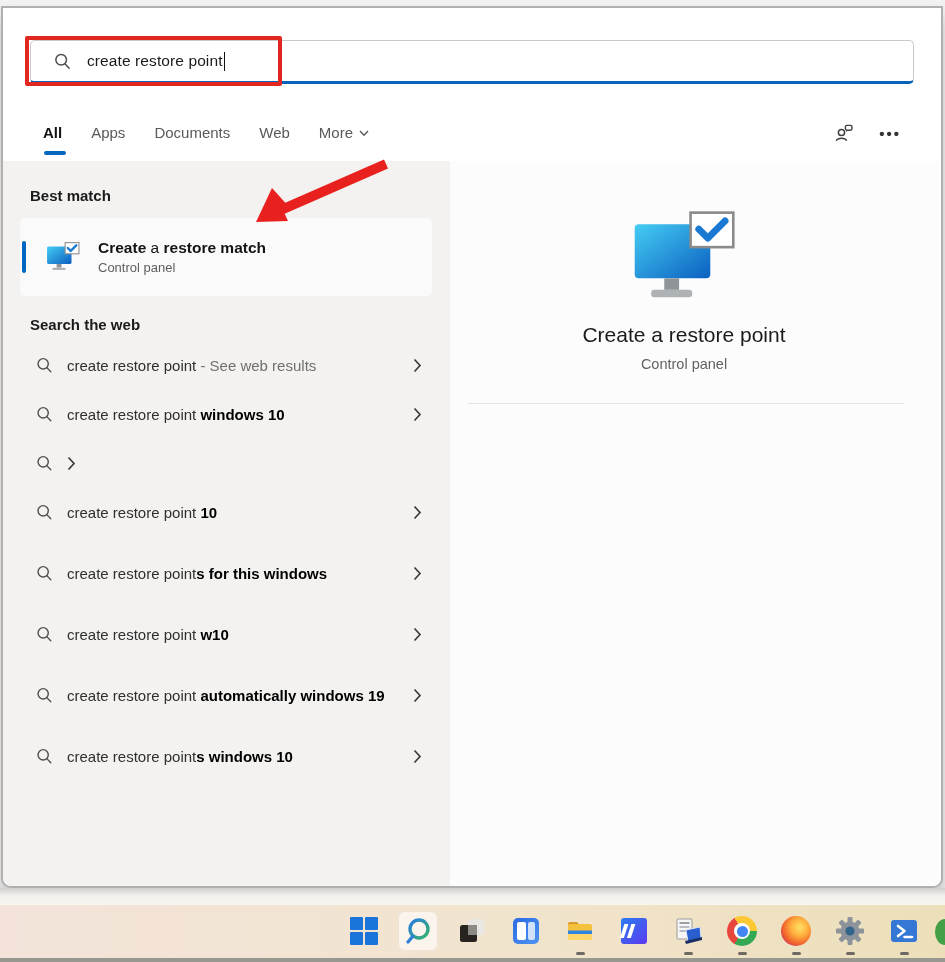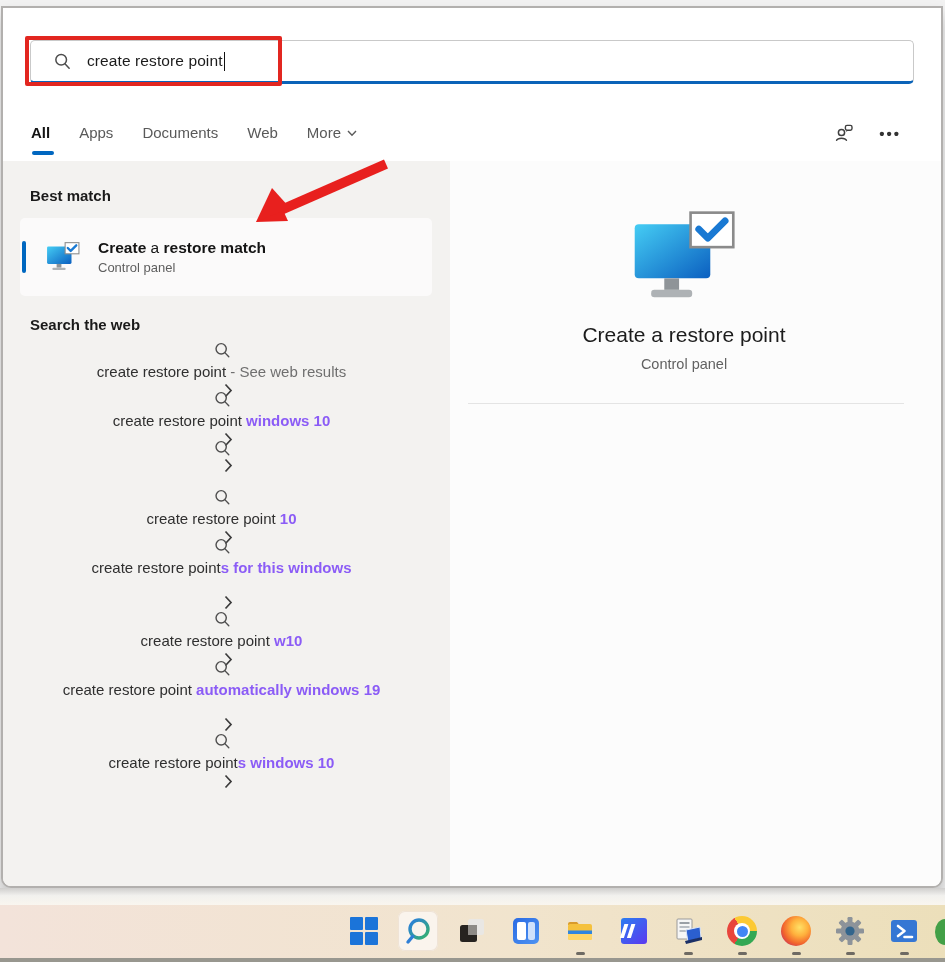--- a/index.html
+++ b/index.html
@@ -18,21 +18,21 @@
     border-radius:5px; display:flex; align-items:center; padding-left:22px; }
   .searchbox .mag { width:19px; height:19px; margin-right:15px; flex:0 0 auto; }
   .search-text { font-size:15.5px; color:#1b1b1b; letter-spacing:.1px; }
   .caret { display:inline-block; width:1.5px; height:19px; background:#111;
     vertical-align:middle; margin-left:1px; }
   .red-annotation { position:absolute; left:22px; top:28px; width:257px; height:50px;
     border:4px solid #e22620; border-radius:2px; z-index:6; pointer-events:none; }
 
   
   .tabsrow { position:absolute; left:0; top:103px; width:100%; height:44px;
-    display:flex; align-items:center; padding-left:28px; }
+    display:flex; align-items:center; padding-left:40px; }
   .tab { font-size:15px; color:#595959; margin-right:29px; position:relative;
     padding-bottom:2px; cursor:pointer; display:flex; align-items:center; gap:6px; }
   .tab.active { color:#141414; font-weight:700; }
   .tab.active::after { content:""; position:absolute; left:1px; bottom:-12px;
     width:22px; height:4px; border-radius:2px; background:#0067c0; }
   .tab .chev { width:10px; height:7px; margin-top:2px; }
   .tabs-right { margin-left:auto; display:flex; align-items:center; gap:24px; padding-right:40px; }
   .hicon { width:22px; height:22px; display:flex; align-items:center; justify-content:center; }
   .ellipsis { font-size:15px; color:#333; letter-spacing:2px; font-weight:700; }
 
@@ -48,27 +48,27 @@
   .bm-item { position:relative; margin:14px 18px 0 17px; height:78px; background:#fbfafa;
     border-radius:5px; display:flex; align-items:center; padding-left:26px; cursor:pointer; }
   .bm-accent { position:absolute; left:2px; top:23px; width:4px; height:32px;
     border-radius:2px; background:#0067c0; }
   .bm-icon { width:34px; height:30px; margin-right:18px; flex:0 0 auto; }
   .bm-title { font-size:15.5px; color:#141414; }
   .bm-title b { font-weight:700; }
   .bm-sub { font-size:13px; color:#5e5e5e; margin-top:3px; }
 
   .sug-list { margin-top:8px; }
-  .sug-row { display:flex; align-items:center; padding:0 28px 0 32px; cursor:pointer;flex-direction:column; }
+  .sug-row { display:flex; align-items:center; padding:0 28px 0 32px; cursor:pointer; }
   .sug-row.single { height:49px; }
   .sug-row.double { height:73px; }
   .sug-icon { width:19px; height:19px; flex:0 0 auto; margin-right:13px; }
   .sug-text { flex:1; font-size:15px; color:#2f2f2f; line-height:1.55; padding-right:14px; }
   .sug-text span, .sug-text b { white-space:pre-wrap; }
-  .sug-text b { color:#8b5cf6; font-weight:700; }
+  .sug-text b { color:#000000; font-weight:700; }
   .sug-text .suffix { color:#6f6f6f; }
   .sug-chev { width:9px; height:15px; flex:0 0 auto; }
 
   
   .preview-inner { width:452px; margin:0 auto 0 8px; padding-top:50px; text-align:center; }
   .pv-icon { width:112px; height:92px; margin:0 auto; }
   .pv-title { font-size:21px; color:#1c1c1c; margin-top:16px; }
   .pv-sub { font-size:14.5px; color:#616161; margin-top:9px; }
   .pv-divider { width:436px; height:1px; background:#e4e4e4; margin:31px auto 0 10px; }
   .open-row { display:flex; align-items:center; margin-top:21px; padding-left:26px; cursor:pointer; }

